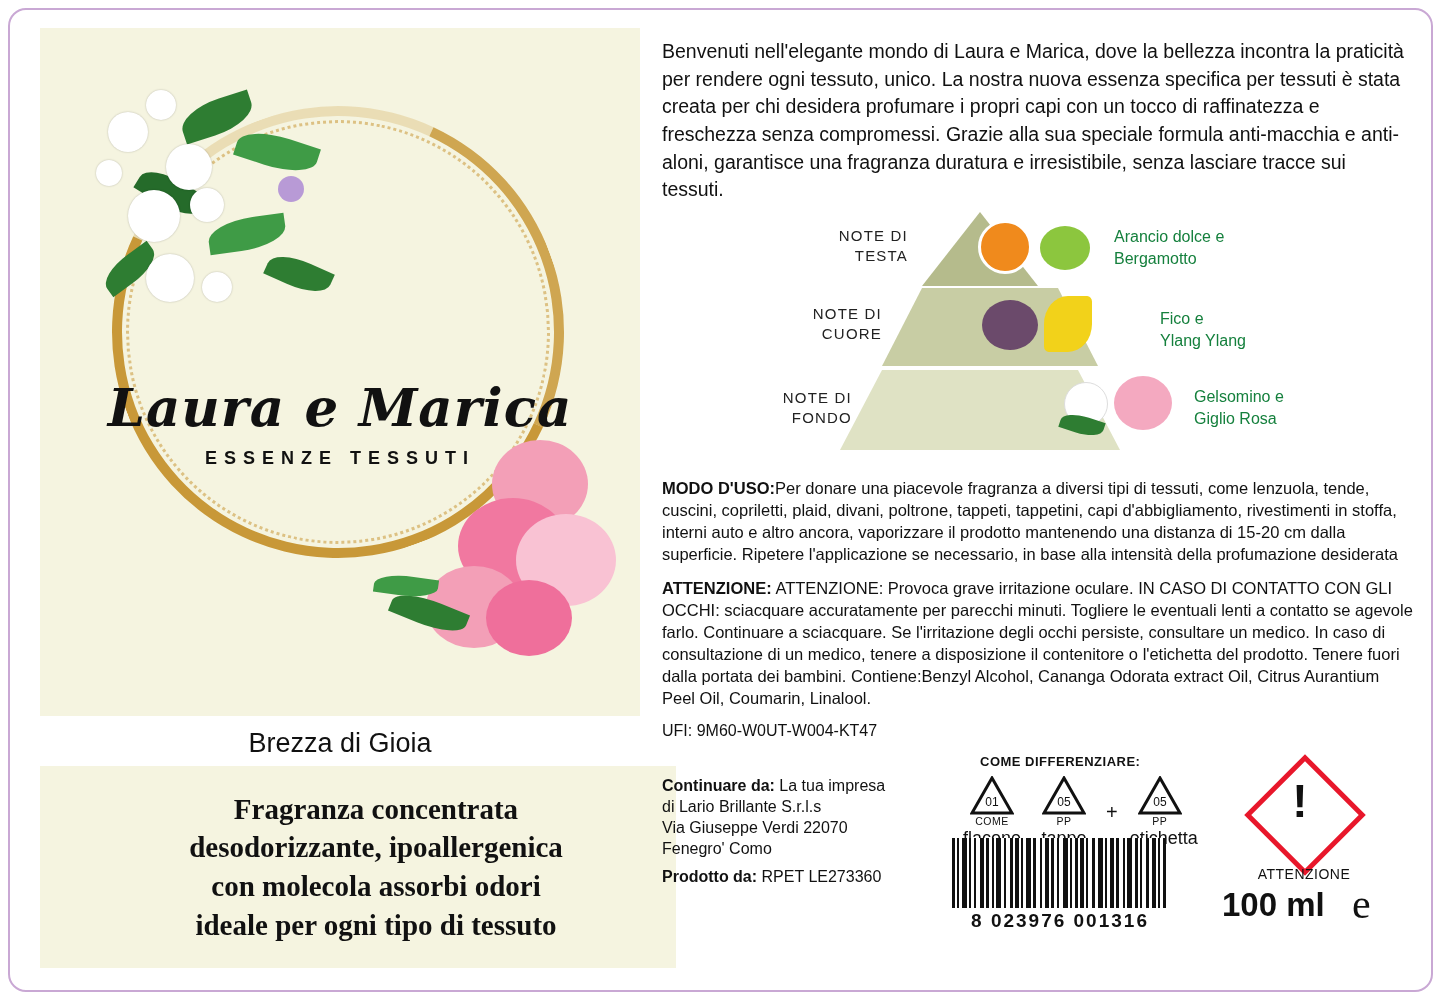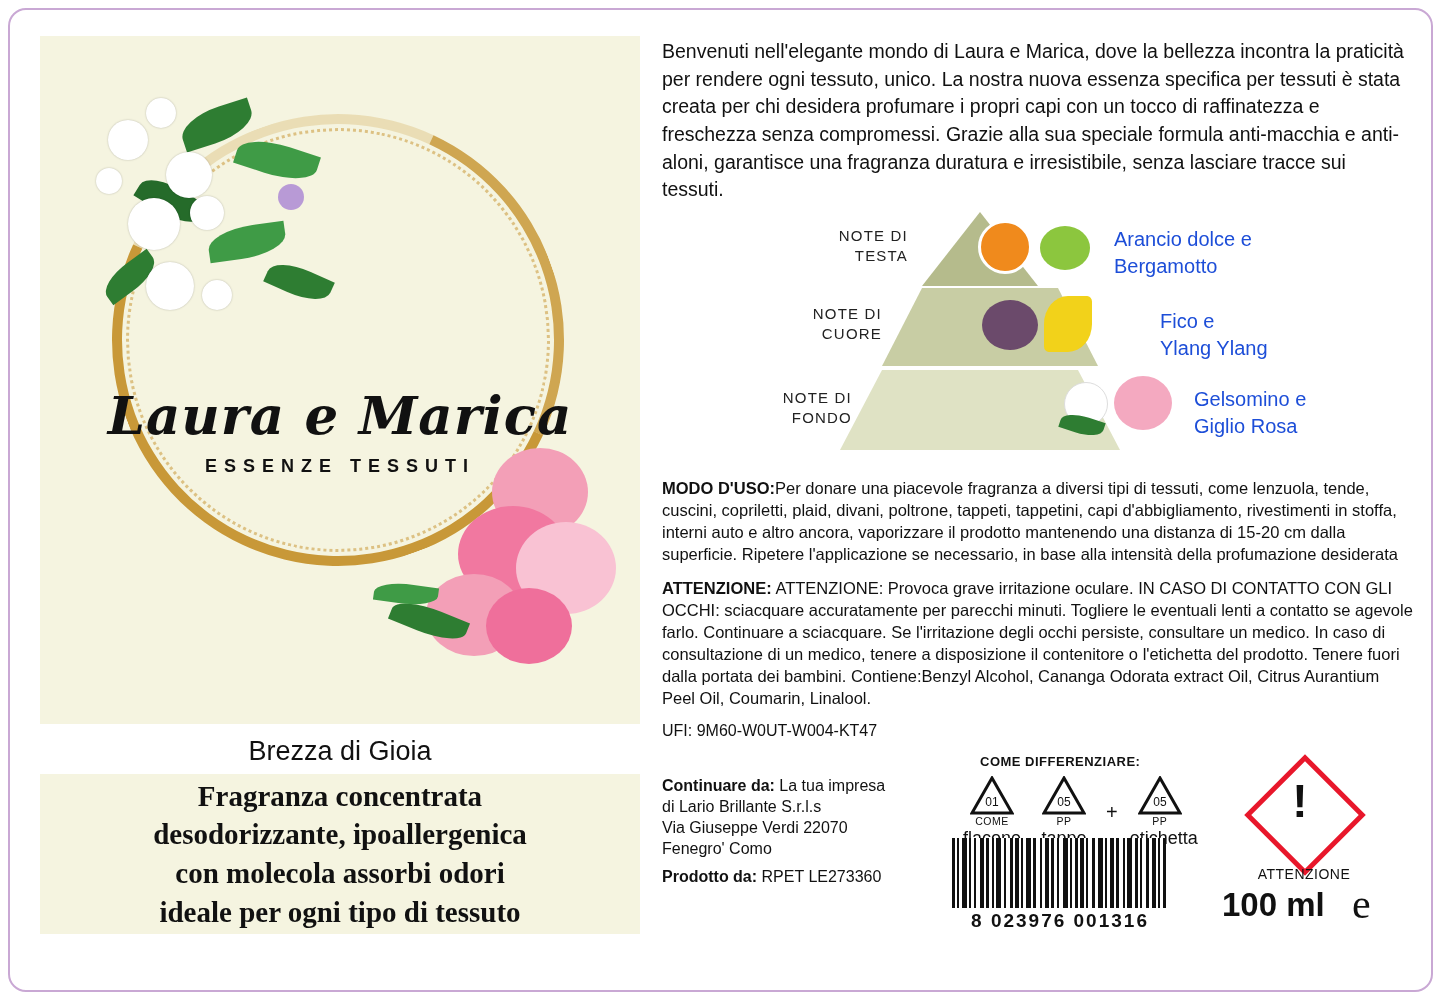--- a/index.html
+++ b/index.html
@@ -24,21 +24,21 @@
     border: 2px solid #c9a8d4;
     border-radius: 18px;
     box-sizing: border-box;
     background: #ffffff;
   }
 
   
   .left-panel {
     position: absolute;
     left: 30px;
-    top: 26px;
+    top: 18px;
     width: 600px;
     height: 940px;
   }
   .logo-box {
     position: absolute;
     left: 0;
     top: 0;
     width: 600px;
     height: 688px;
     background: #f5f4e0;
@@ -115,25 +115,26 @@
     width: 600px;
     text-align: center;
     font-size: 27px;
     color: #111;
   }
   .desc-box {
     position: absolute;
     left: 0;
     top: 738px;
     width: 600px;
-    height: 160px;
+    height: 202px;
     background: #f5f4e0;
     display: flex;
     align-items: center;
     justify-content: center;
+    padding-left: 36px;
   }
   .desc-text {
     font-family: "Liberation Serif", serif;
     font-weight: bold;
     font-size: 29px;
     line-height: 1.33;
     text-align: center;
     color: #111;
     white-space: pre-line;
   }
@@ -166,22 +167,22 @@
   .note-label {
     position: absolute;
     font-size: 15px;
     letter-spacing: 1.2px;
     color: #222;
     text-align: right;
     line-height: 1.35;
   }
   .note-right {
     position: absolute;
-    font-size: 20px;
-    color: #1d4ed8;
+    font-size: 16px;
+    color: #15803d;
     line-height: 1.35;
   }
   .ico {
     position: absolute;
     border-radius: 50%;
   }
 
   .section {
     margin-top: 4px;
     font-size: 16.5px;

